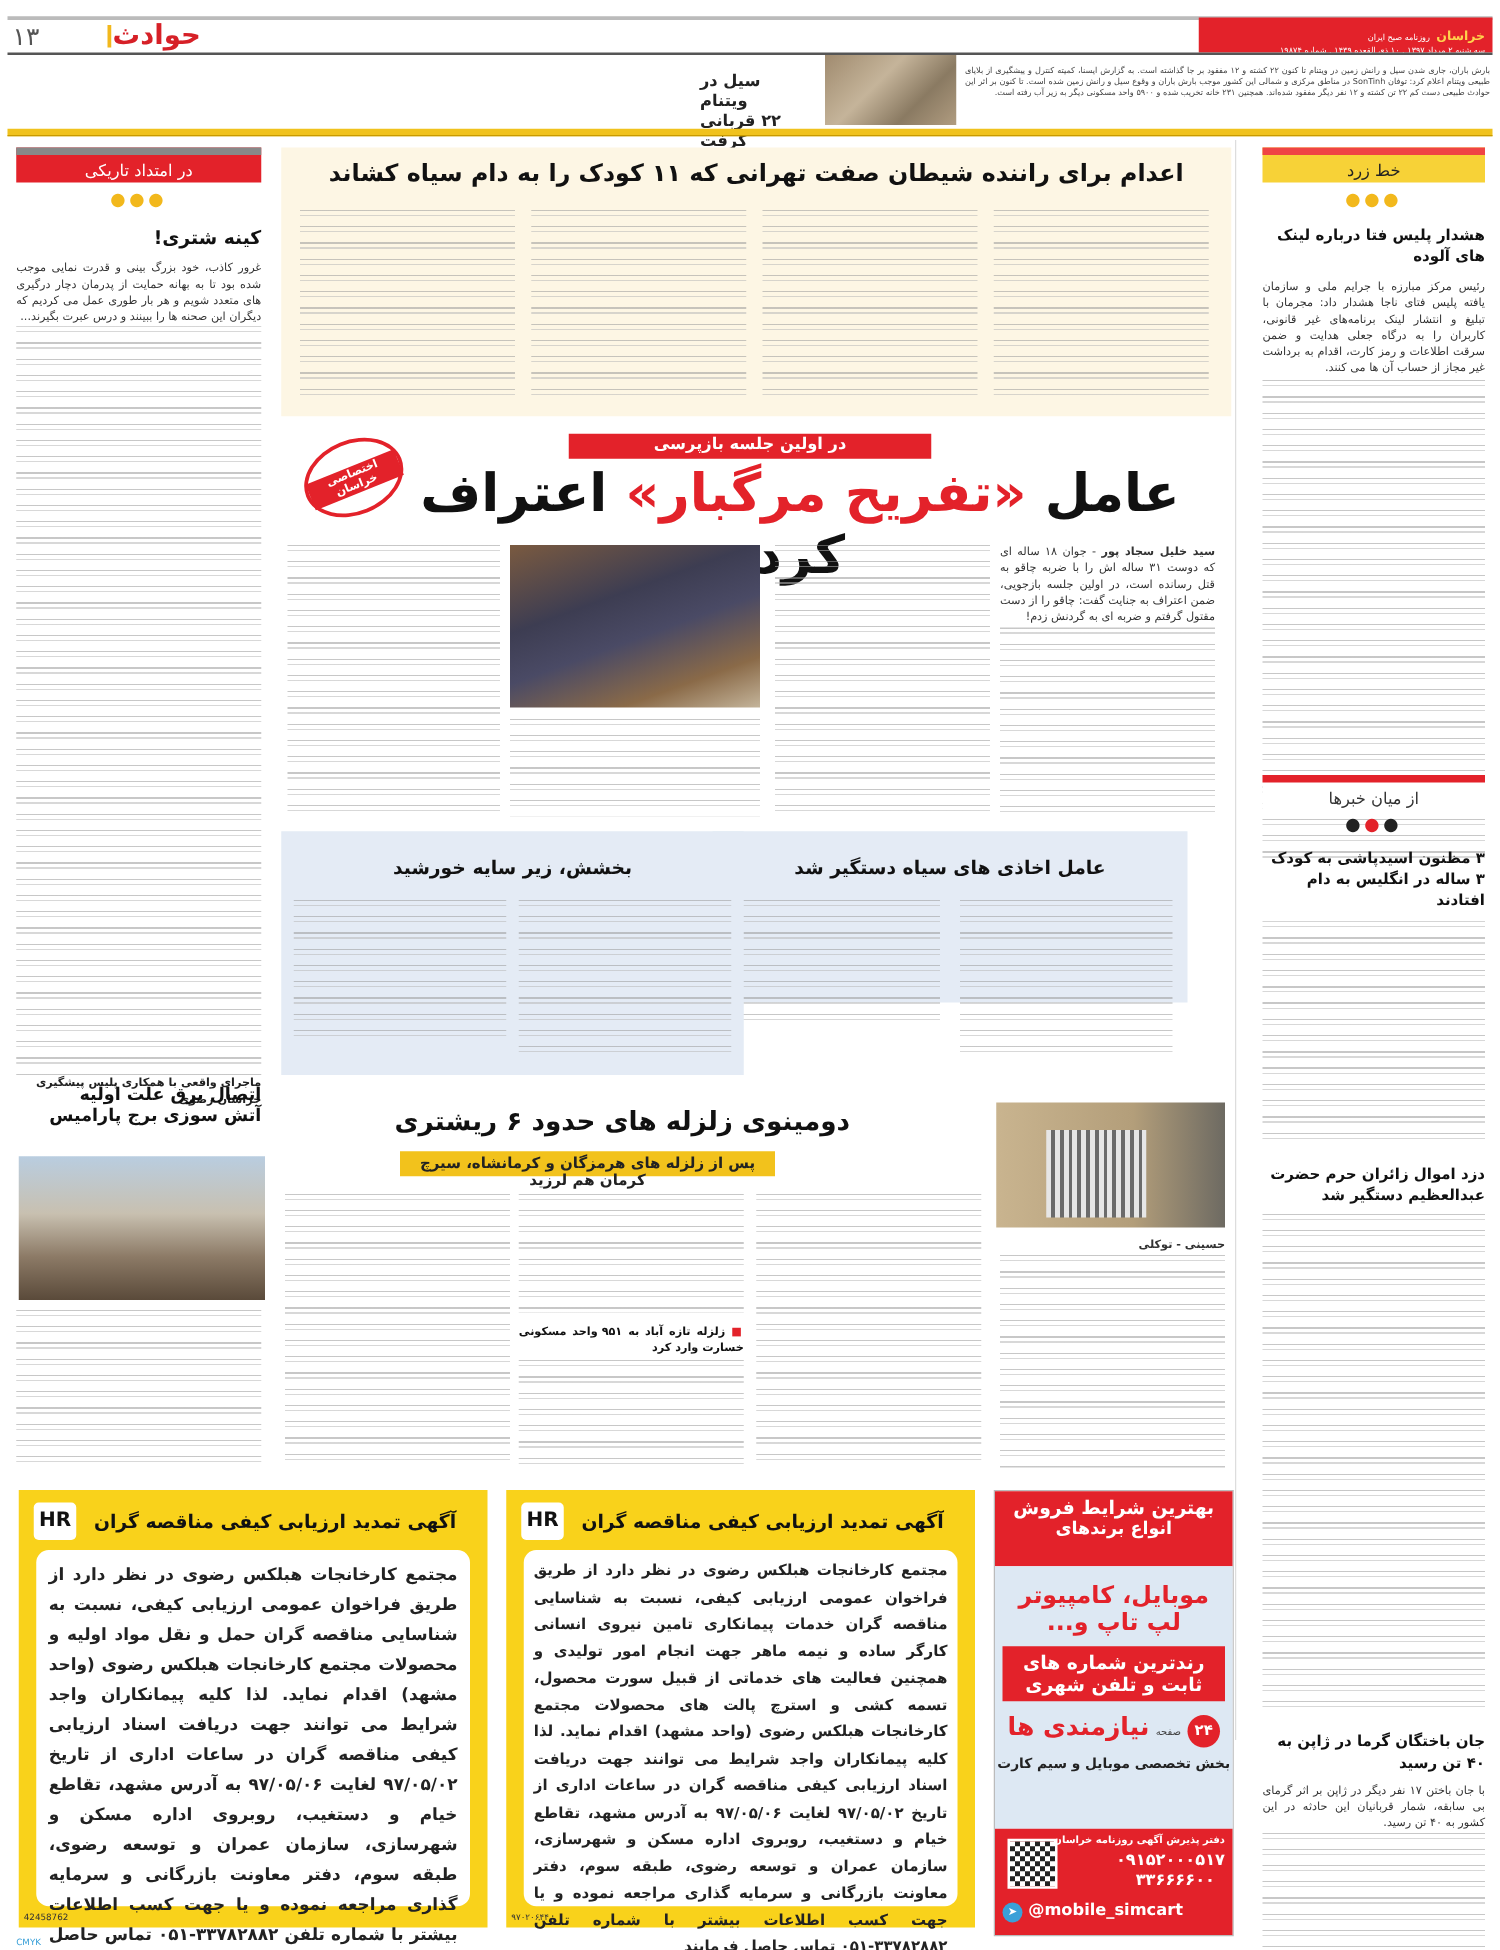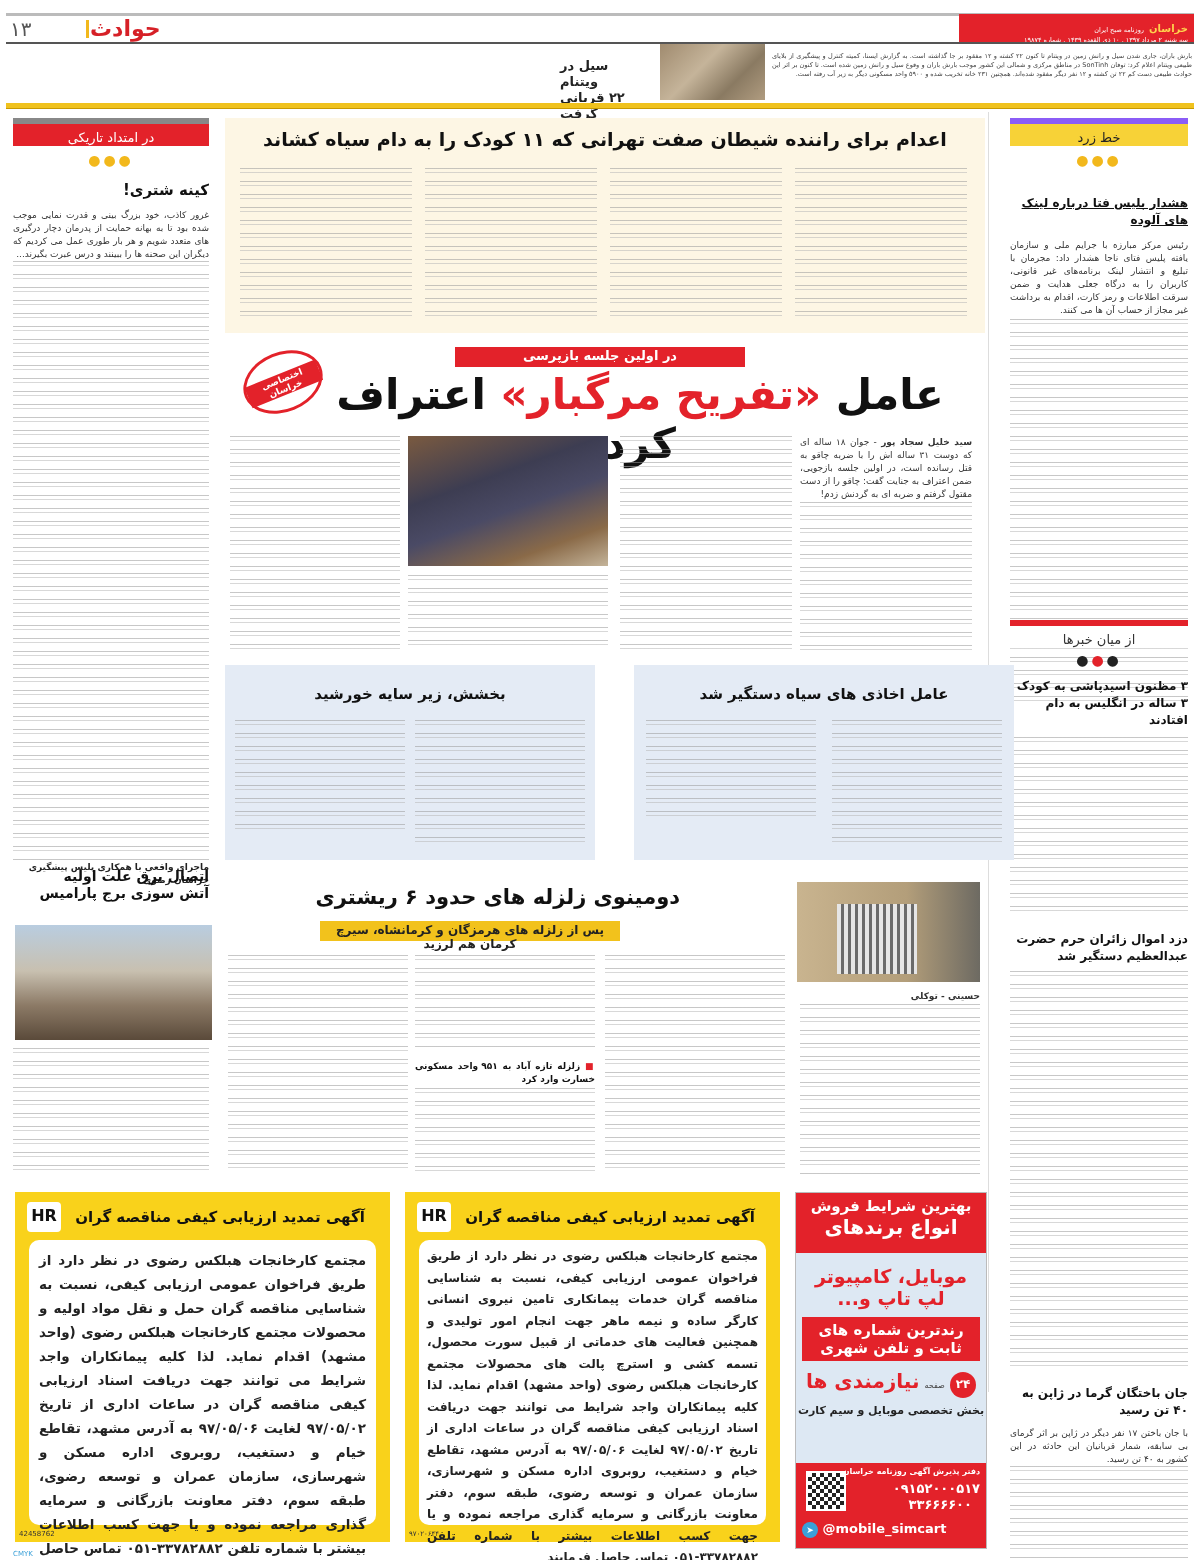--- a/index.html
+++ b/index.html
@@ -19,41 +19,41 @@
   #page-number { top: 17px; left: 10px; font-size: 20px; color: #555; }
   #header-rule { top: 42px; left: 6px; width: 1188px; height: 2px; background: #555; }
   #teaser-text { top: 52px; right: 8px; width: 420px; font-size: 6.5px; line-height: 9px; color: #444; text-align: justify; }
   #teaser-photo { top: 44px; left: 660px; width: 105px; height: 56px; background: linear-gradient(135deg,#a08b6f,#c5b49a 40%,#8a7a62 70%,#b09c80); }
   #teaser-title { top: 58px; left: 560px; width: 90px; font-size: 13px; font-weight: bold; text-align: left; line-height: 16px; }
   #teaser-rule { top: 103px; left: 6px; width: 1188px; height: 6px; background: #f0c21d; border-bottom: 1px solid #c89a00; }
 
   
   #right-col-divider { top: 112px; left: 988px; width: 1px; height: 1280px; background: #ddd; }
   .sec-head { height: 28px; text-align: center; font-size: 13px; padding-top: 6px; }
-  .sec-head-yellow { background: #f7d237; border-top: 6px solid #8b5cf6; }
+  .sec-head-yellow { background: #f7d237; border-top: 6px solid #ef4444; }
   .sec-head-red { background: #e3222a; color: #fff; border-top: 6px solid #888; }
   .sec-head-plain { border-top: 6px solid #e3222a; color: #333; background: #fff; }
   .dots { text-align: center; font-size: 14px; letter-spacing: 3px; }
   .dot-y { color: #f2b81c; }
   .dot-r { color: #e3222a; }
   .dot-k { color: #222; }
   .h-small { font-size: 12px; font-weight: bold; line-height: 17px; text-align: right; color: #111; }
 
   
   #top-panel { top: 118px; left: 225px; width: 760px; height: 215px; background: #fdf6e4; }
   #top-title { top: 128px; left: 240px; width: 730px; text-align: center; font-size: 19px; font-weight: bold; color: #111; }
   #kicker { top: 347px; left: 455px; width: 290px; height: 20px; background: #e3222a; color: #fff; text-align: center; font-size: 13px; font-weight: bold; padding-top: 1px; }
   #main-headline { top: 370px; left: 330px; width: 620px; text-align: center; font-size: 42px; font-weight: bold; color: #111; }
   #main-headline .red { color: #e3222a; }
   #stamp { top: 352px; left: 242px; width: 82px; height: 60px; border: 3px solid #e3222a; border-radius: 50%; transform: rotate(-22deg); color: #e3222a; font-size: 9px; font-weight: bold; text-align: center; padding-top: 18px; }
   #stamp-inner { background: #e3222a; color: #fff; padding: 1px 0; }
   #main-photo { top: 436px; left: 408px; width: 200px; height: 130px; background: linear-gradient(160deg,#7a5a40 0%,#3d3d52 35%,#4a4a65 55%,#8a6a48 80%,#c4b49a 100%); }
   .bluepanel { background: #e4ebf5; }
   #blue-left { top: 665px; left: 225px; width: 370px; height: 195px; }
-  #blue-right { top: 665px; left: 634px; width: 380px; height: 195px; }
+  #blue-right { top: 665px; left: 570px; width: 380px; height: 137px; }
   .panel-title { font-size: 15px; font-weight: bold; text-align: center; color: #111; }
   #quake-title { top: 885px; left: 300px; width: 380px; font-size: 21px; font-weight: bold; color: #111; }
   #quake-sub { top: 921px; left: 320px; width: 300px; height: 20px; background: #f2c21c; text-align: center; font-size: 12px; font-weight: bold; padding-top: 2px; }
   #quake-photo { top: 882px; left: 797px; width: 183px; height: 100px; background: linear-gradient(90deg,#c9b48f,#b39e7a 60%,#6d6a62); }
   #quake-photo .grille { position: absolute; left: 40px; top: 22px; width: 80px; height: 70px; background: repeating-linear-gradient(90deg,#e6e6e6 0 4px,#6b6b6b 4px 7px); }
 
   
   #fire-photo { top: 925px; left: 15px; width: 197px; height: 115px; background: linear-gradient(180deg,#b9cde0 0%,#c8c0b0 40%,#8c7a66 70%,#5a4a3a 100%); }
 
   
@@ -88,21 +88,21 @@
 <div class="abs" id="teaser-title">
   <div>سیل در ویتنام</div>
   <div>۲۲ قربانی گرفت</div>
 </div>
 <div class="abs" id="teaser-rule"></div>
 
 <div class="abs" id="right-col-divider"></div>
 <div class="abs" style="top:118px; right:12px; width:178px;">
   <div class="sec-head sec-head-yellow">خط زرد</div>
   <div class="dots" style="margin-top:6px;"><span class="dot-y">●●●</span></div>
-  <div class="h-small" style="margin-top:27px;text-decoration:underline;">هشدار پلیس فتا درباره لینک های آلوده</div>
+  <div class="h-small" style="margin-top:12px;">هشدار پلیس فتا درباره لینک های آلوده</div>
   <div class="txt" style="margin-top:10px;">رئیس مرکز مبارزه با جرایم ملی و سازمان یافته پلیس فتای ناجا هشدار داد: مجرمان با تبلیغ و انتشار لینک برنامه‌های غیر قانونی، کاربران را به درگاه جعلی هدایت و ضمن سرقت اطلاعات و رمز کارت، اقدام به برداشت غیر مجاز از حساب آن ها می کنند.</div>
   <div class="filler" style="height:390px; margin-top:2px;"></div>
 </div>
 <div class="abs" style="top:620px; right:12px; width:178px;">
   <div class="sec-head sec-head-plain">از میان خبرها</div>
   <div class="dots" style="margin-top:4px;"><span class="dot-k">●</span><span class="dot-r">●</span><span class="dot-k">●</span></div>
   <div class="h-small" style="margin-top:10px;">۳ مظنون اسیدپاشی به کودک ۳ ساله در انگلیس به دام افتادند</div>
   <div class="filler" style="height:180px; margin-top:8px;"></div>
   <div class="h-small" style="margin-top:14px;">دزد اموال زائران حرم حضرت عبدالعظیم دستگیر شد</div>
   <div class="filler" style="height:400px; margin-top:6px;"></div>
@@ -186,21 +186,21 @@
 <div class="abs ad-yellow" style="top:1192px; left:405px; width:375px; height:350px;">
   <div class="hr-logo" style="top:10px; left:12px;">HR</div>
   <div class="ad-title" style="position:absolute; top:16px; right:20px; width:300px;">آگهی تمدید ارزیابی کیفی مناقصه گران</div>
   <div class="ad-inner" style="top:48px; left:14px; width:347px; height:285px;"></div>
   <div class="ad-body" style="top:54px; left:22px; width:331px; font-size:12px; line-height:21.5px;">مجتمع کارخانجات هبلکس رضوی در نظر دارد از طریق فراخوان عمومی ارزیابی کیفی، نسبت به شناسایی مناقصه گران خدمات پیمانکاری تامین نیروی انسانی کارگر ساده و نیمه ماهر جهت انجام امور تولیدی و همچنین فعالیت های خدماتی از قبیل سورت محصول، تسمه کشی و استرچ پالت های محصولات مجتمع کارخانجات هبلکس رضوی (واحد مشهد) اقدام نماید. لذا کلیه پیمانکاران واجد شرایط می توانند جهت دریافت اسناد ارزیابی کیفی مناقصه گران در ساعات اداری از تاریخ ۹۷/۰۵/۰۲ لغایت ۹۷/۰۵/۰۶ به آدرس مشهد، تقاطع خیام و دستغیب، روبروی اداره مسکن و شهرسازی، سازمان عمران و توسعه رضوی، طبقه سوم، دفتر معاونت بازرگانی و سرمایه گذاری مراجعه نموده و یا جهت کسب اطلاعات بیشتر با شماره تلفن ۳۳۷۸۲۸۸۲-۰۵۱ تماس حاصل فرمایند</div>
   <div class="ad-code" style="bottom:4px; left:4px;">۹۷۰۲۰۶۴۴</div>
 </div>
 <div class="abs" id="mob-ad">
   <div id="mob-top">
     <div style="font-size:15px; padding-top:4px;">بهترین شرایط فروش</div>
-    <div style="font-size:20px;">انواع برندهای</div>
+    <div style="font-size:14px;">انواع برندهای</div>
   </div>
   <div id="mob-mid">
     <div style="font-size:19px; font-weight:bold; color:#e3222a; margin-top:12px;">موبایل، کامپیوتر</div>
     <div style="font-size:19px; font-weight:bold; color:#e3222a;">لپ تاپ و...</div>
     <div style="background:#e3222a; color:#fff; margin:8px 6px 0; padding:4px 0; font-size:15px; font-weight:bold;">
       <div>رندترین شماره های</div>
       <div>ثابت و تلفن شهری</div>
     </div>
     <div style="margin-top:8px;">
       <span style="display:inline-block; width:26px; height:26px; border-radius:50%; background:#e3222a; color:#fff; font-size:12px; font-weight:bold; padding-top:5px;">۲۴</span>

